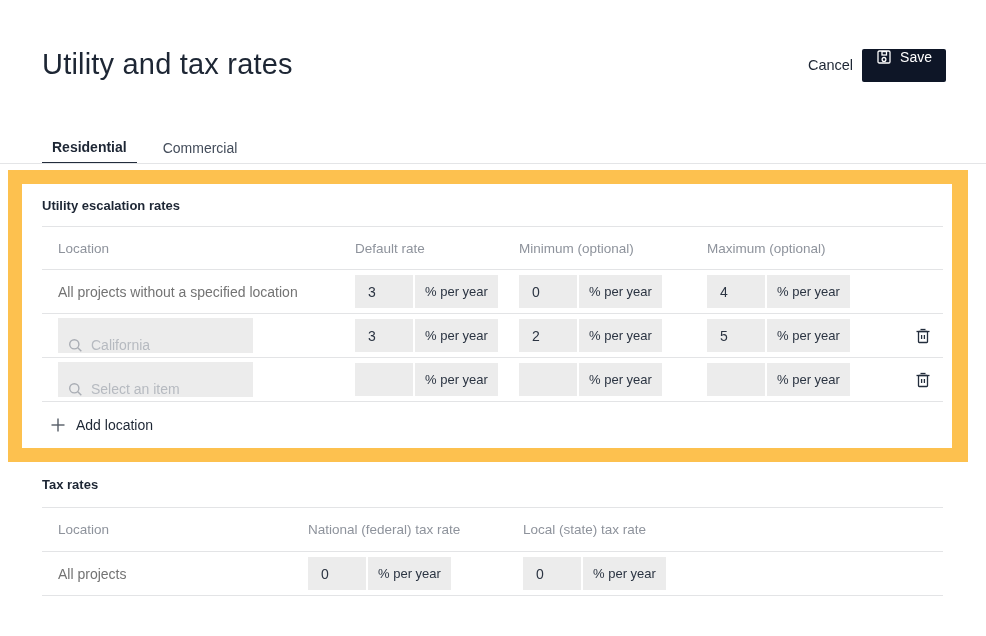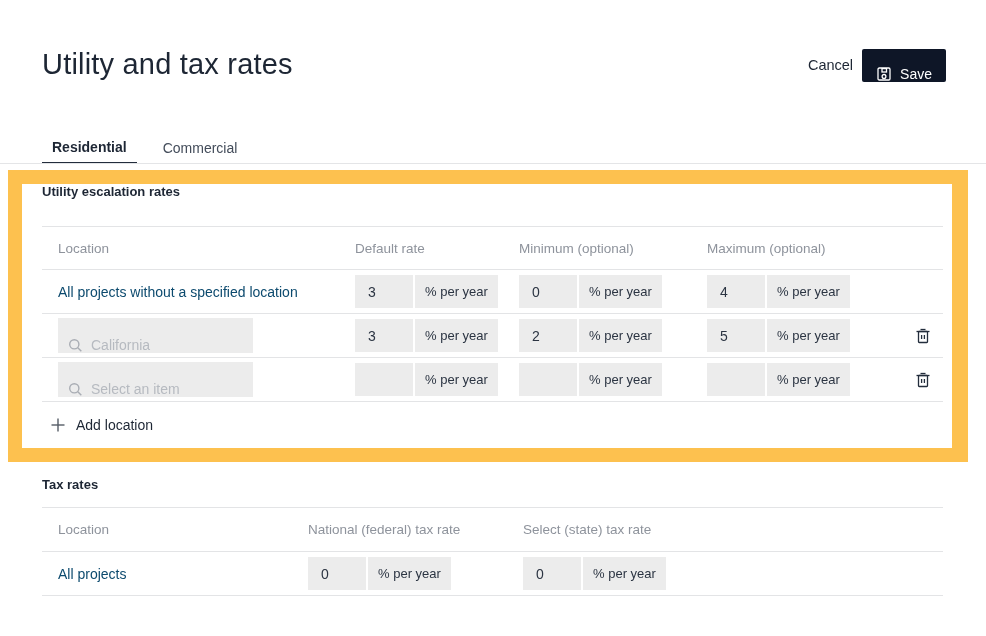--- a/index.html
+++ b/index.html
@@ -4,39 +4,39 @@
 <style>
   * { box-sizing: border-box; margin: 0; padding: 0; }
   html,body { background:#fff; }
   body { font-family: "Liberation Sans", sans-serif; color:#222b3a; }
   .page { position:relative; width:986px; height:636px; background:#fff; overflow:hidden;border-radius:15px; }
 
   
   .page-title { position:absolute; left:42px; top:48px; font-size:29px; font-weight:400; color:#1d2634; letter-spacing:.2px; }
   .header-actions { position:absolute; right:40px; top:48px; height:34px; display:flex; align-items:center; gap:9px; }
   .cancel-btn { font-size:14.5px; color:#1d2634; background:none; border:none; cursor:pointer; font-family:inherit; }
-  .save-btn { display:flex; align-items:flex-end; gap:8px; height:33px; padding:0 14px; background:#0e1627; color:#fff; border:none; border-radius:2px; font-size:14px; font-family:inherit; cursor:pointer; }
+  .save-btn { display:flex; align-items:flex-start; gap:8px; height:33px; padding:0 14px; background:#0e1627; color:#fff; border:none; border-radius:2px; font-size:14px; font-family:inherit; cursor:pointer; }
 
   
   .tabs { position:absolute; left:42px; top:131px; height:33px; display:flex; gap:16px; }
   .tab { display:flex; align-items:center; padding:0 10px; font-size:14px; color:#434c5a; cursor:pointer; }
   .tab.active { font-weight:700; color:#1d2634; border-bottom:2px solid #232d3c; }
   .tabs-line { position:absolute; left:0; right:0; top:163px; height:1px; background:#e4e5e7; }
 
   
   .highlight { position:absolute; left:8px; top:170px; width:960px; height:292px; background:#fdc14f; }
   .white-inner { position:absolute; left:14px; top:14px; right:16px; bottom:14px; background:#fff; }
-  .section-head { margin:0 9px 0 20px; height:43px; display:flex; border-bottom:1px solid #e3e4e6; }
+  .section-head { margin:0 9px 0 20px; height:43px; display:flex; align-items:center; border-bottom:1px solid #e3e4e6; }
   .section-title { font-size:13px; font-weight:600; color:#1d2634; }
 
   .u-row { margin:0 9px 0 20px; height:43px; display:grid; grid-template-columns:313px 164px 188px 1fr 40px; align-items:center; border-bottom:1px solid #e3e4e6; }
   .u-row.data { height:44px; }
   .col-label { font-size:13.5px; color:#8e939c; }
   .pad16 { padding-left:16px; }
-  .loc-text { font-size:14px; color:#0c4a6e; padding-left:16px; }
+  .loc-text { font-size:14px; color:#737373; padding-left:16px; }
 
   .search-box { margin-left:16px; width:195px; height:35px; background:#ececec; display:flex; align-items:flex-end; padding:0 10px; }
   .search-box input { flex:1; border:none; background:transparent; outline:none; font-size:14px; color:#2b3442; font-family:inherit; margin-left:8px; }
   .search-box input::placeholder { color:#b6bac0; }
 
   .num-group { display:flex; align-items:center; }
   .num-input { width:58px; height:33px; background:#ececec; border:none; outline:none; padding:0 6px 0 13px; font-size:14px; color:#2b3442; font-family:inherit; }
   .unit-suffix { height:33px; margin-left:2px; background:#ececec; display:flex; align-items:center; padding:0 10px; font-size:13px; color:#2b3442; white-space:nowrap; }
 
   .trash-btn { background:none; border:none; cursor:pointer; display:flex; align-items:center; justify-content:center; width:40px; height:33px; }
@@ -196,21 +196,21 @@
   </div>
 
   <div class="tax-section">
     <div class="tax-title-row">
       <span class="section-title">Tax rates</span>
     </div>
     <div class="tax-table">
       <div class="t-row">
         <span class="col-label pad16">Location</span>
         <span class="col-label">National (federal) tax rate</span>
-        <span class="col-label">Select (state) tax rate</span>
+        <span class="col-label">Local (state) tax rate</span>
       </div>
       <div class="t-row">
         <span class="loc-text">All projects</span>
         <div class="num-group">
           <input class="num-input" type="text" value="0" style="">
           <span class="unit-suffix">% per year</span>
         </div>
         <div class="num-group">
           <input class="num-input" type="text" value="0" style="">
           <span class="unit-suffix">% per year</span>

